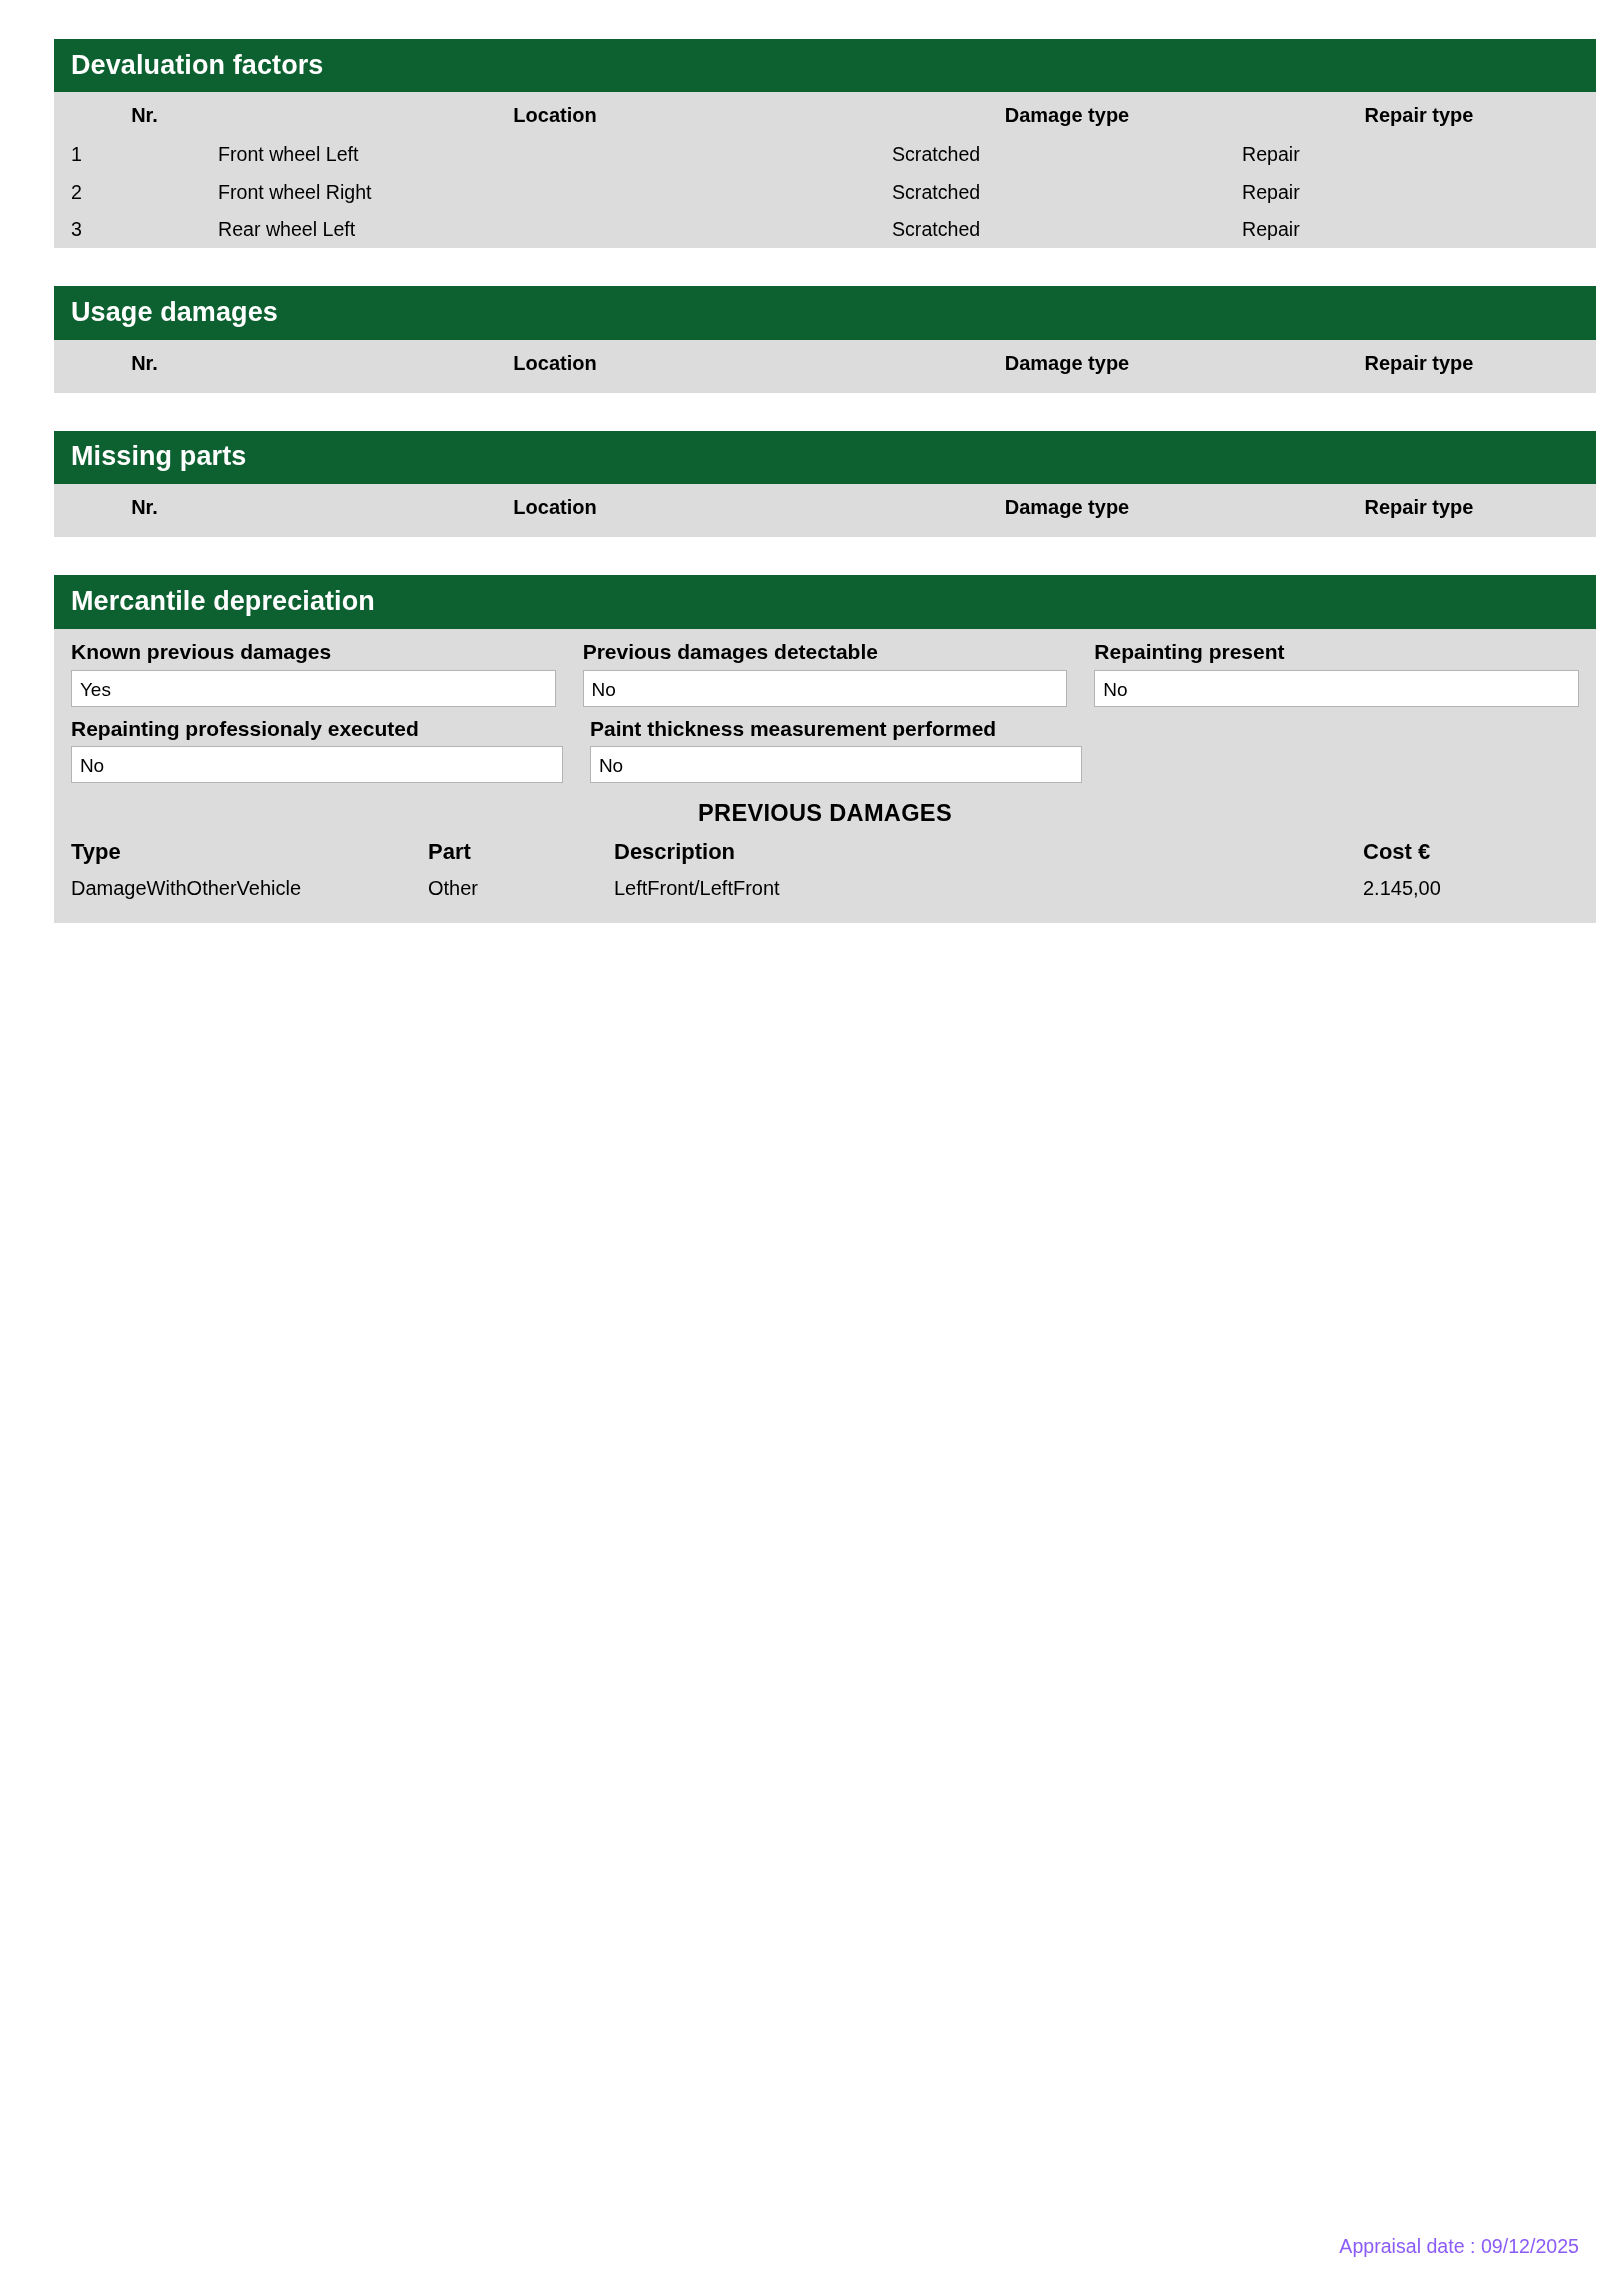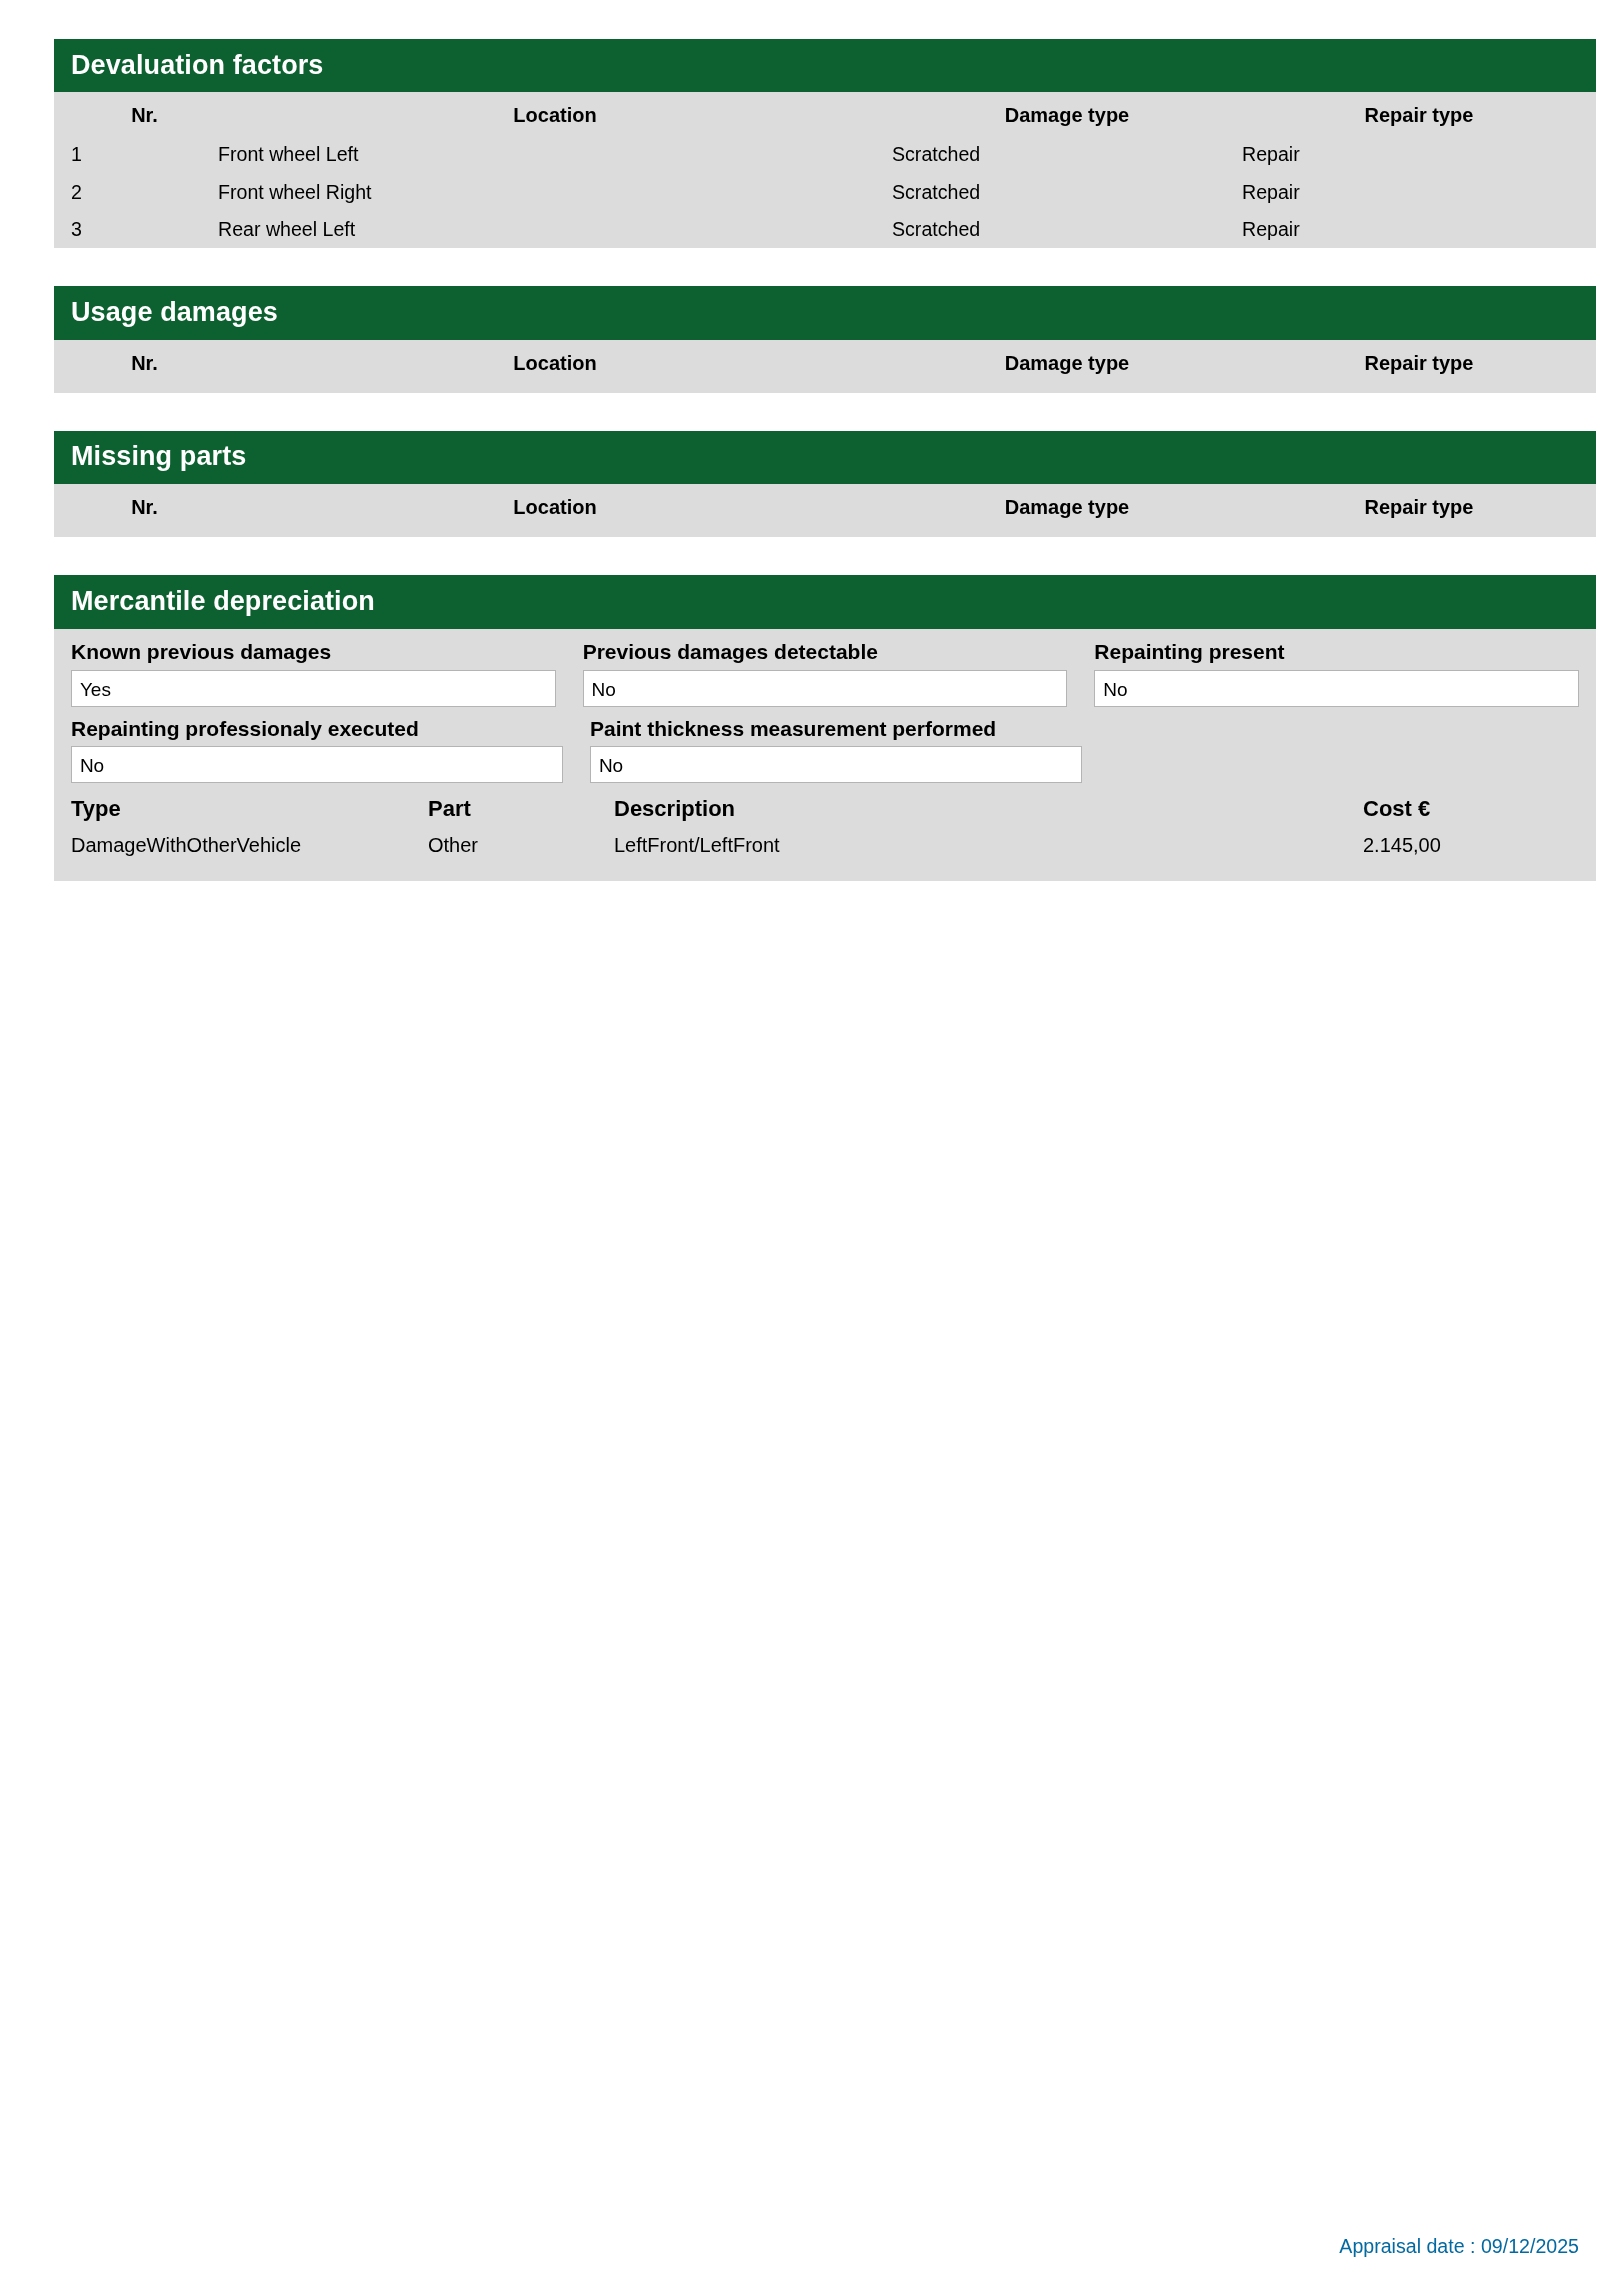--- a/index.html
+++ b/index.html
@@ -124,21 +124,21 @@
   .p-part { width: 186px; }
   .p-desc { width: auto; }
   .p-cost { width: 216px; text-align: right; }
 
   
   .footer {
     position: absolute;
     right: 44px;
     bottom: 37px;
     font-size: 19.6px;
-    color: #0369a1;
+    color: #8b5cf6;
     white-space: nowrap;
   }
 </style>
 </head>
 <body>
 
 <div class="page">
 
   <div class="section">
     <div class="section-header">Devaluation factors</div>
@@ -233,20 +233,21 @@
         <div class="field field-w1">
           <div class="field-label">Repainting professionaly executed</div>
           <div class="field-value">No</div>
         </div>
         <div class="field field-w2">
           <div class="field-label">Paint thickness measurement performed</div>
           <div class="field-value">No</div>
         </div>
       </div>
 
+      <div class="prev-title">PREVIOUS DAMAGES</div>
 
       <table class="prev-table">
         <thead>
           <tr>
             <th class="p-type">Type</th>
             <th class="p-part">Part</th>
             <th class="p-desc">Description</th>
             <th class="p-cost">Cost €</th>
           </tr>
         </thead>

